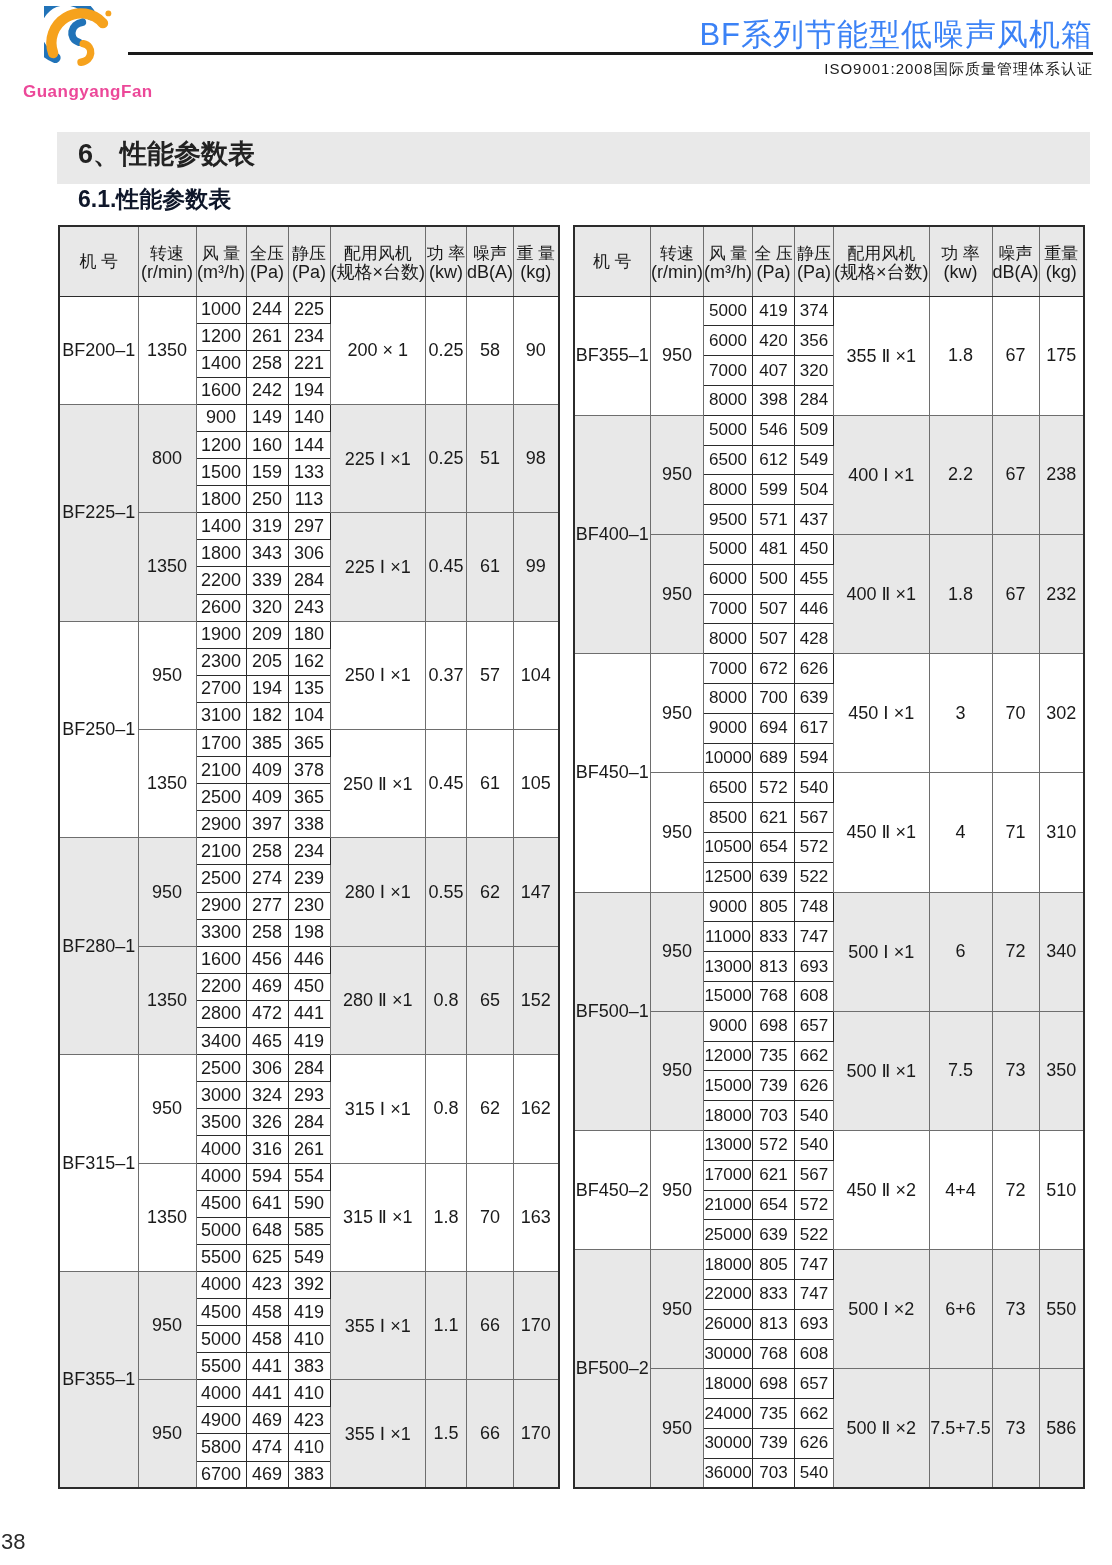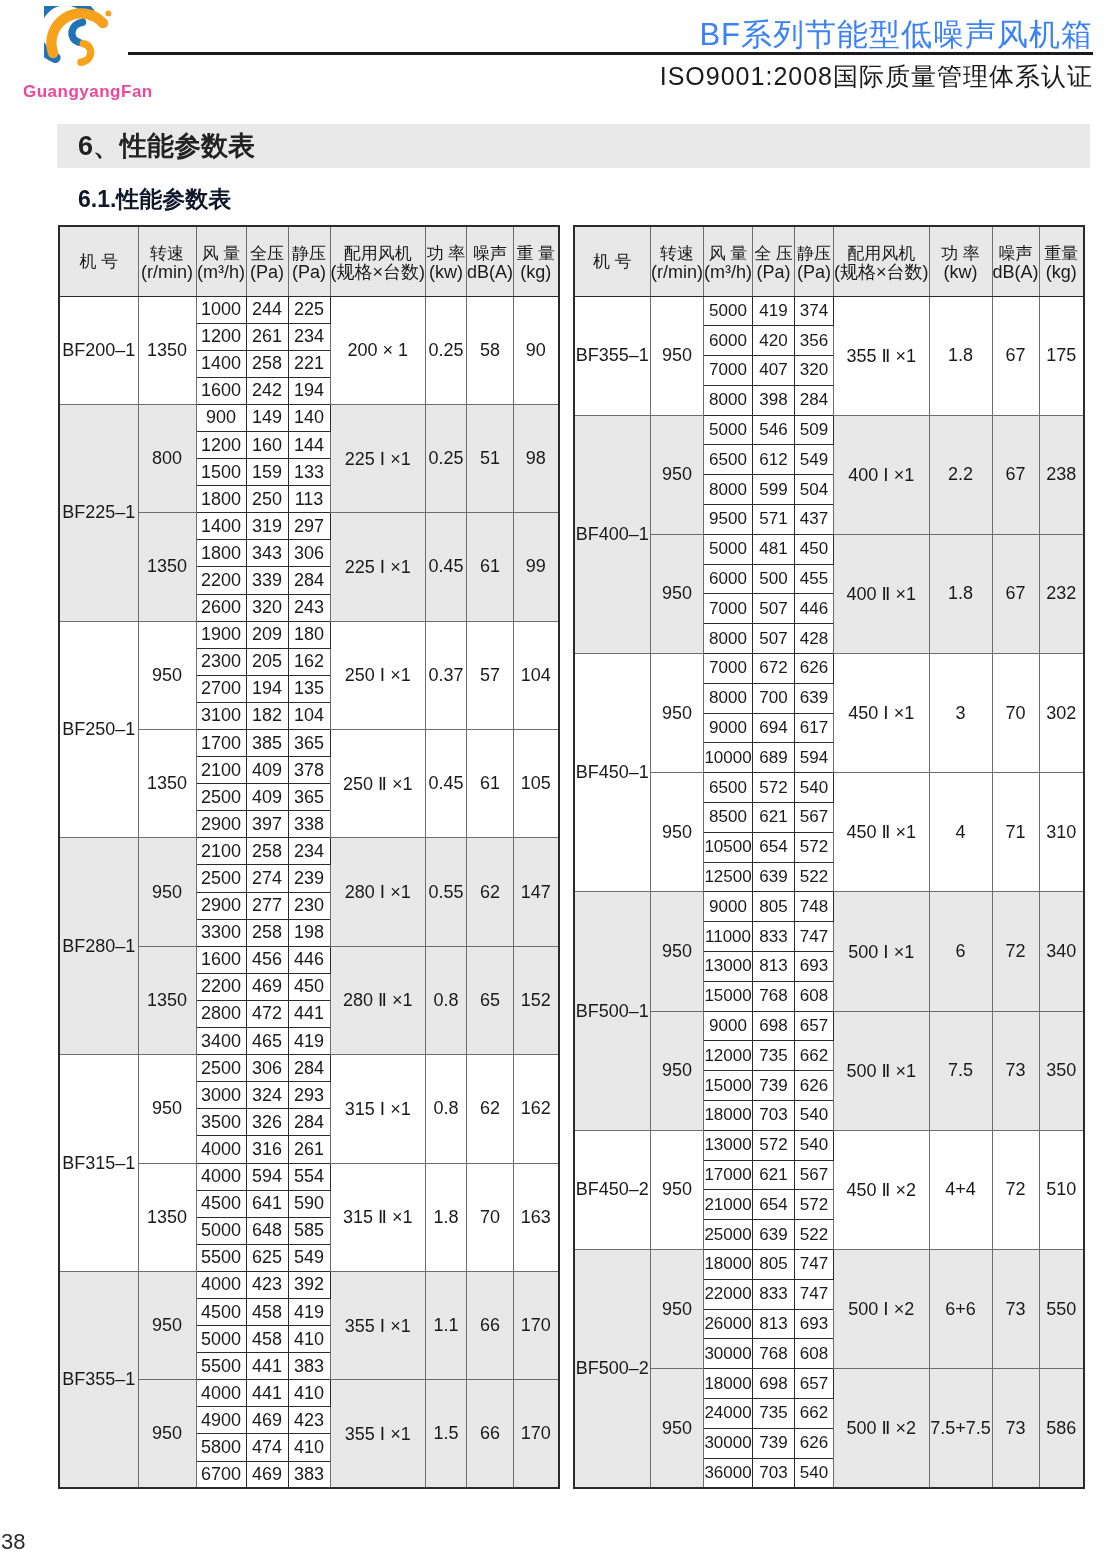--- a/index.html
+++ b/index.html
@@ -5,27 +5,27 @@
   html,body{margin:0;padding:0;}
   body{
     width:1112px;height:1565px;position:relative;background:#ffffff;
     font-family:"Liberation Sans",sans-serif;color:#1a1a1a;overflow:hidden;
   }
   
   .logo-mark{position:absolute;left:44px;top:6px;width:74px;height:74px;}
   .logo-text{position:absolute;left:23px;top:82px;font-size:17px;font-weight:700;letter-spacing:.5px;color:#ec4899;}
   .doc-title{position:absolute;right:19px;top:14px;font-size:31px;font-weight:400;letter-spacing:1px;color:#3b82f6;white-space:nowrap;}
   .header-rule{position:absolute;left:128px;top:52px;width:965px;height:3px;background:#1a1a1a;}
-  .doc-subtitle{position:absolute;right:19px;top:60px;font-size:25px;letter-spacing:1px;color:#1a1a1a;white-space:nowrap;}
+  .doc-subtitle{position:absolute;right:19px;top:60px;font-size:15px;letter-spacing:1px;color:#1a1a1a;white-space:nowrap;}
   
-  .section-band{position:absolute;left:57px;top:124px;width:1033px;height:44px;background:#e9e9e9;}
+  .section-band{position:absolute;left:57px;top:132px;width:1033px;height:52px;background:#e9e9e9;}
   .section-band span{display:inline-block;padding-left:21px;font-size:27px;font-weight:700;line-height:44px;color:#222;}
   .subsection{position:absolute;left:78px;top:184px;font-size:23px;font-weight:700;color:#0f172a;}
   
-  .tables-wrap{position:absolute;left:58px;top:225px;display:flex;gap:13px;align-items:flex-start;}
+  .tables-wrap{position:absolute;left:58px;top:225px;display:flex;gap:13px;align-items:center;}
   table.tbl{border-collapse:collapse;table-layout:fixed;border:2px solid #2b2b2b;background:#fff;}
   .tbl th,.tbl td{border:1px solid #6e6e6e;padding:0;text-align:center;vertical-align:middle;overflow:visible;}
   .tbl thead tr{height:70px;}
   .tbl thead th{background:#e8e8e8;font-weight:400;border-bottom-color:#2b2b2b;}
   .h1{font-size:17px;line-height:21px;white-space:nowrap;}
   .h2{font-size:18px;line-height:16px;white-space:nowrap;}
   .tbl td{font-size:18px;white-space:nowrap;}
   .tbl-left tbody tr{height:27.1px;}
   .tbl-right tbody tr{height:29.8px;}
   .tbl-right td.val{font-size:17px;}

